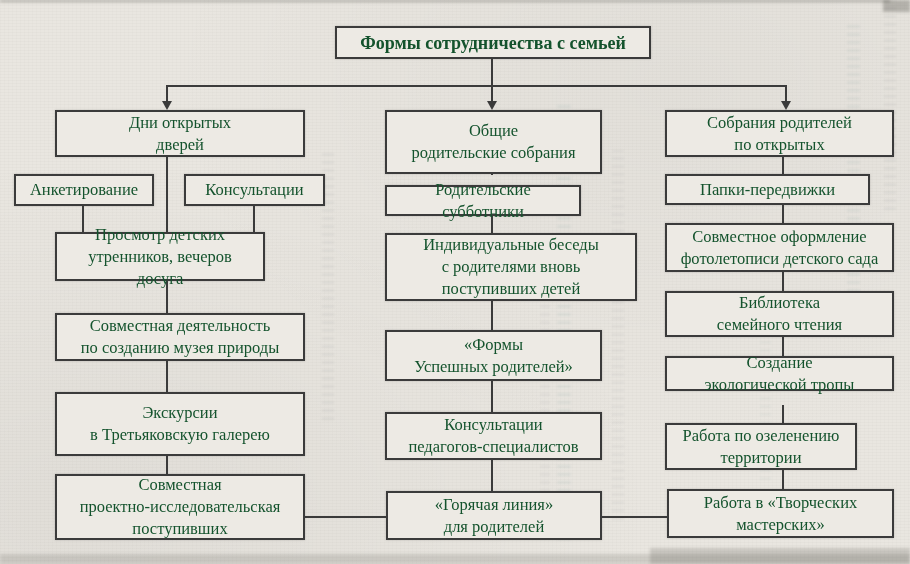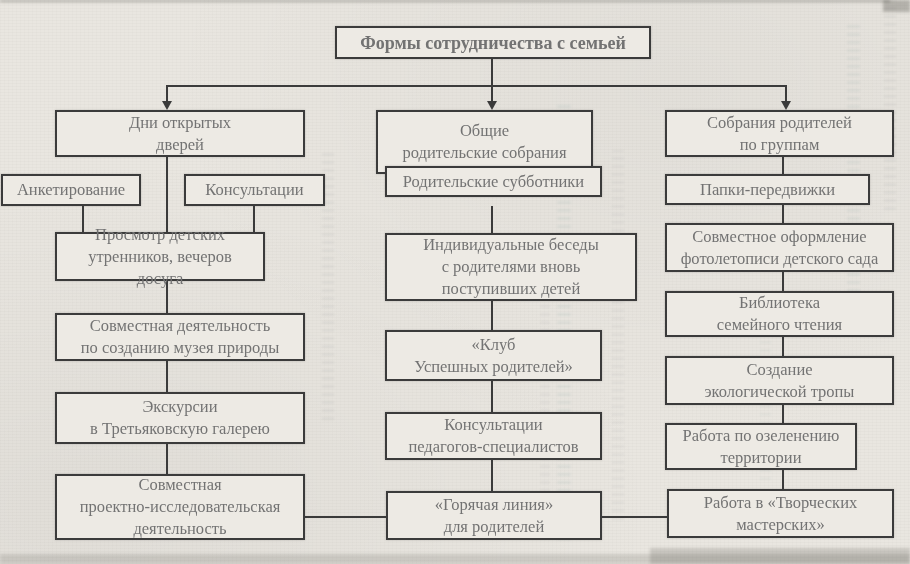--- a/index.html
+++ b/index.html
@@ -15,21 +15,21 @@
     position:absolute;inset:0;pointer-events:none;
     background-image:
       repeating-linear-gradient(0deg, rgba(120,118,110,0.035) 0 1px, transparent 1px 3px),
       repeating-linear-gradient(90deg, rgba(120,118,110,0.025) 0 1px, transparent 1px 4px);
   }
   .node{
     position:absolute;box-sizing:border-box;
     border:2px solid #3b3b3b;background:#edeae4;
     display:flex;align-items:center;justify-content:center;
     text-align:center;white-space:pre-line;
-    font-size:16.5px;line-height:22px;color:#737373;
+    font-size:16.5px;line-height:22px;color:#14532d;
     padding:12px 6px;
     box-shadow:0 0 2px rgba(60,60,60,0.25);
   }
   .title{font-weight:bold;font-size:18px;}
   .line{position:absolute;background:#3b3b3b;}
   .v{width:2px}
   .h{height:2px}
   .arrow-down{
     position:absolute;width:0;height:0;
     border-left:5px solid transparent;border-right:5px solid transparent;
@@ -89,50 +89,50 @@
 <div class="line v" style="left:782px;top:405px;height:18px"></div>
 <div class="line v" style="left:782px;top:470px;height:19px"></div>
 
 <div class="line h" style="left:305px;top:516px;width:81px"></div>
 <div class="line h" style="left:602px;top:516px;width:65px"></div>
 
 <div class="node title" style="left:335px;top:26px;width:316px;height:33px">Формы сотрудничества с семьей</div>
 
 <div class="node" style="left:55px;top:110px;width:250px;height:47px">Дни открытых
 дверей</div>
-<div class="node" style="left:1px;top:174px;width:140px;height:32px">Анкетирование</div>
+<div class="node" style="left:14px;top:174px;width:140px;height:32px">Анкетирование</div>
 <div class="node" style="left:184px;top:174px;width:141px;height:32px">Консультации</div>
 <div class="node" style="left:55px;top:232px;width:210px;height:49px">Просмотр детских
 утренников, вечеров досуга</div>
 <div class="node" style="left:55px;top:313px;width:250px;height:48px">Совместная деятельность
 по созданию музея природы</div>
-<div class="node" style="left:55px;top:392px;width:250px;height:52px">Экскурсии
+<div class="node" style="left:55px;top:392px;width:250px;height:64px">Экскурсии
 в Третьяковскую галерею</div>
 <div class="node" style="left:55px;top:474px;width:250px;height:66px">Совместная
 проектно-исследовательская
-деятельность</div>
+поступивших</div>
 
-<div class="node" style="left:376px;top:110px;width:217px;height:64px">Общие
+<div class="node" style="left:385px;top:110px;width:217px;height:64px">Общие
 родительские собрания</div>
-<div class="node" style="left:385px;top:166px;width:217px;height:31px">Родительские субботники</div>
+<div class="node" style="left:385px;top:185px;width:196px;height:31px">Родительские субботники</div>
 <div class="node" style="left:385px;top:233px;width:252px;height:68px">Индивидуальные беседы
 с родителями вновь
 поступивших детей</div>
-<div class="node" style="left:385px;top:330px;width:217px;height:51px">«Клуб
+<div class="node" style="left:385px;top:330px;width:217px;height:51px">«Формы
 Успешных родителей»</div>
 <div class="node" style="left:385px;top:412px;width:217px;height:48px">Консультации
 педагогов-специалистов</div>
 <div class="node" style="left:386px;top:491px;width:216px;height:49px">«Горячая линия»
 для родителей</div>
 
 <div class="node" style="left:665px;top:110px;width:229px;height:47px">Собрания родителей
-по группам</div>
+по открытых</div>
 <div class="node" style="left:665px;top:174px;width:205px;height:31px">Папки-передвижки</div>
 <div class="node" style="left:665px;top:223px;width:229px;height:49px">Совместное оформление
 фотолетописи детского сада</div>
 <div class="node" style="left:665px;top:291px;width:229px;height:46px">Библиотека
 семейного чтения</div>
-<div class="node" style="left:665px;top:356px;width:229px;height:49px">Создание
+<div class="node" style="left:665px;top:356px;width:229px;height:35px">Создание
 экологической тропы</div>
 <div class="node" style="left:665px;top:423px;width:192px;height:47px">Работа по озеленению
 территории</div>
 <div class="node" style="left:667px;top:489px;width:227px;height:49px">Работа в «Творческих
 мастерских»</div>
 
 </body></html>

